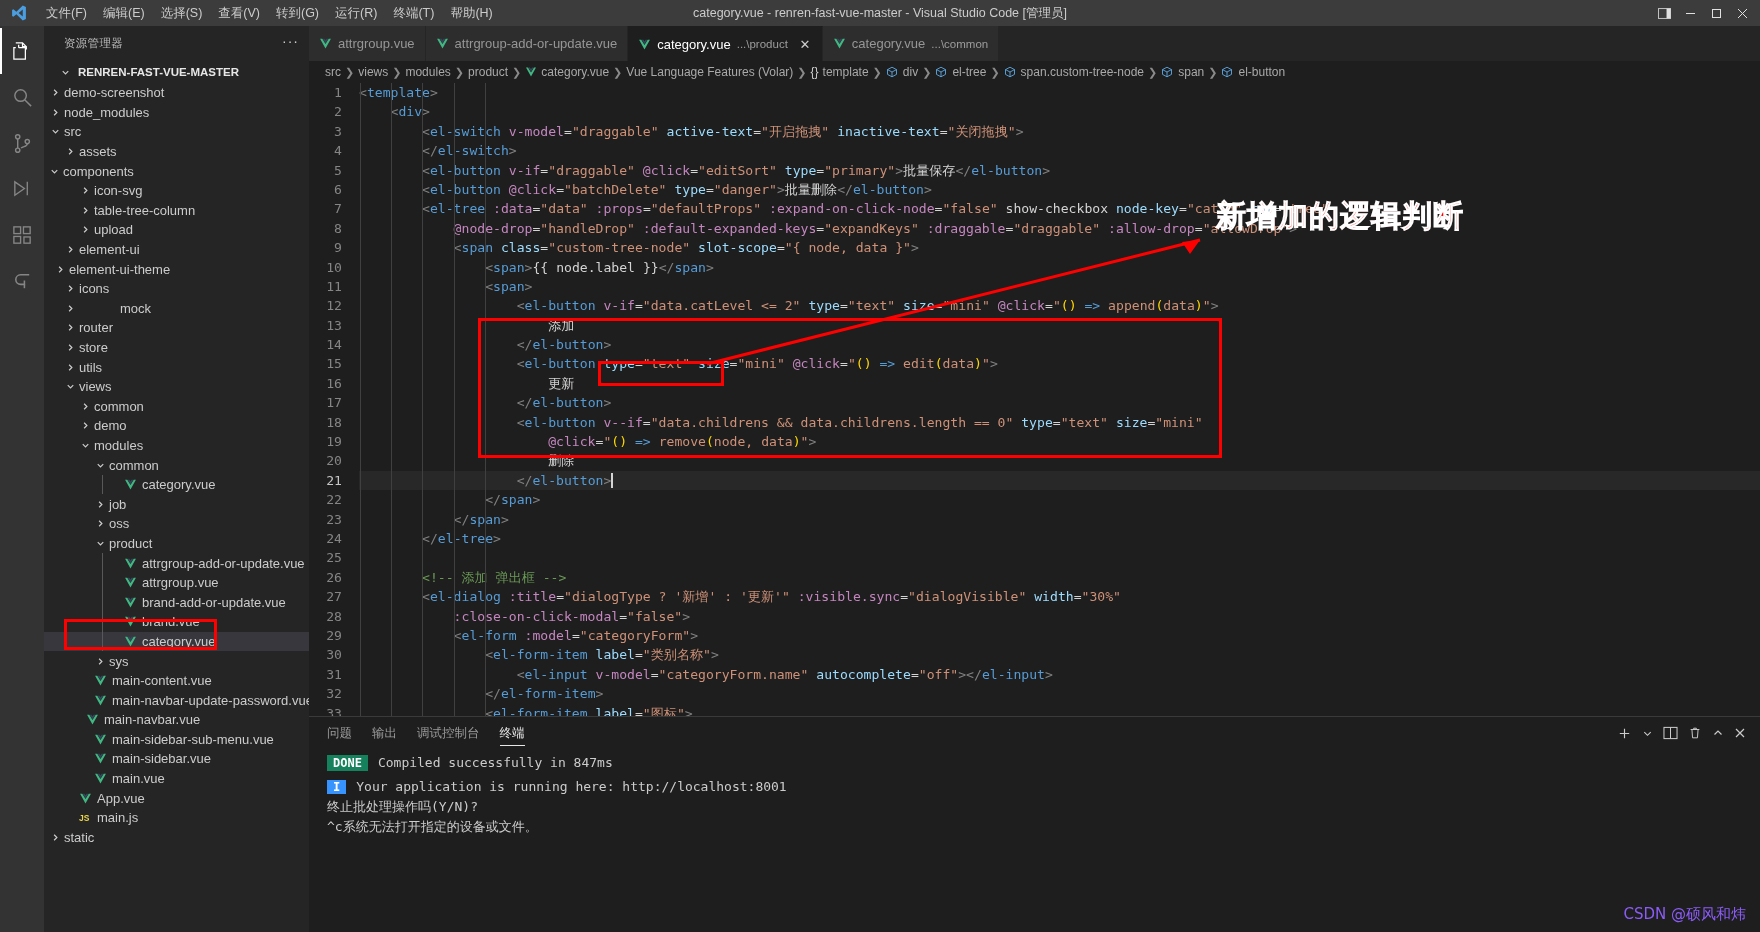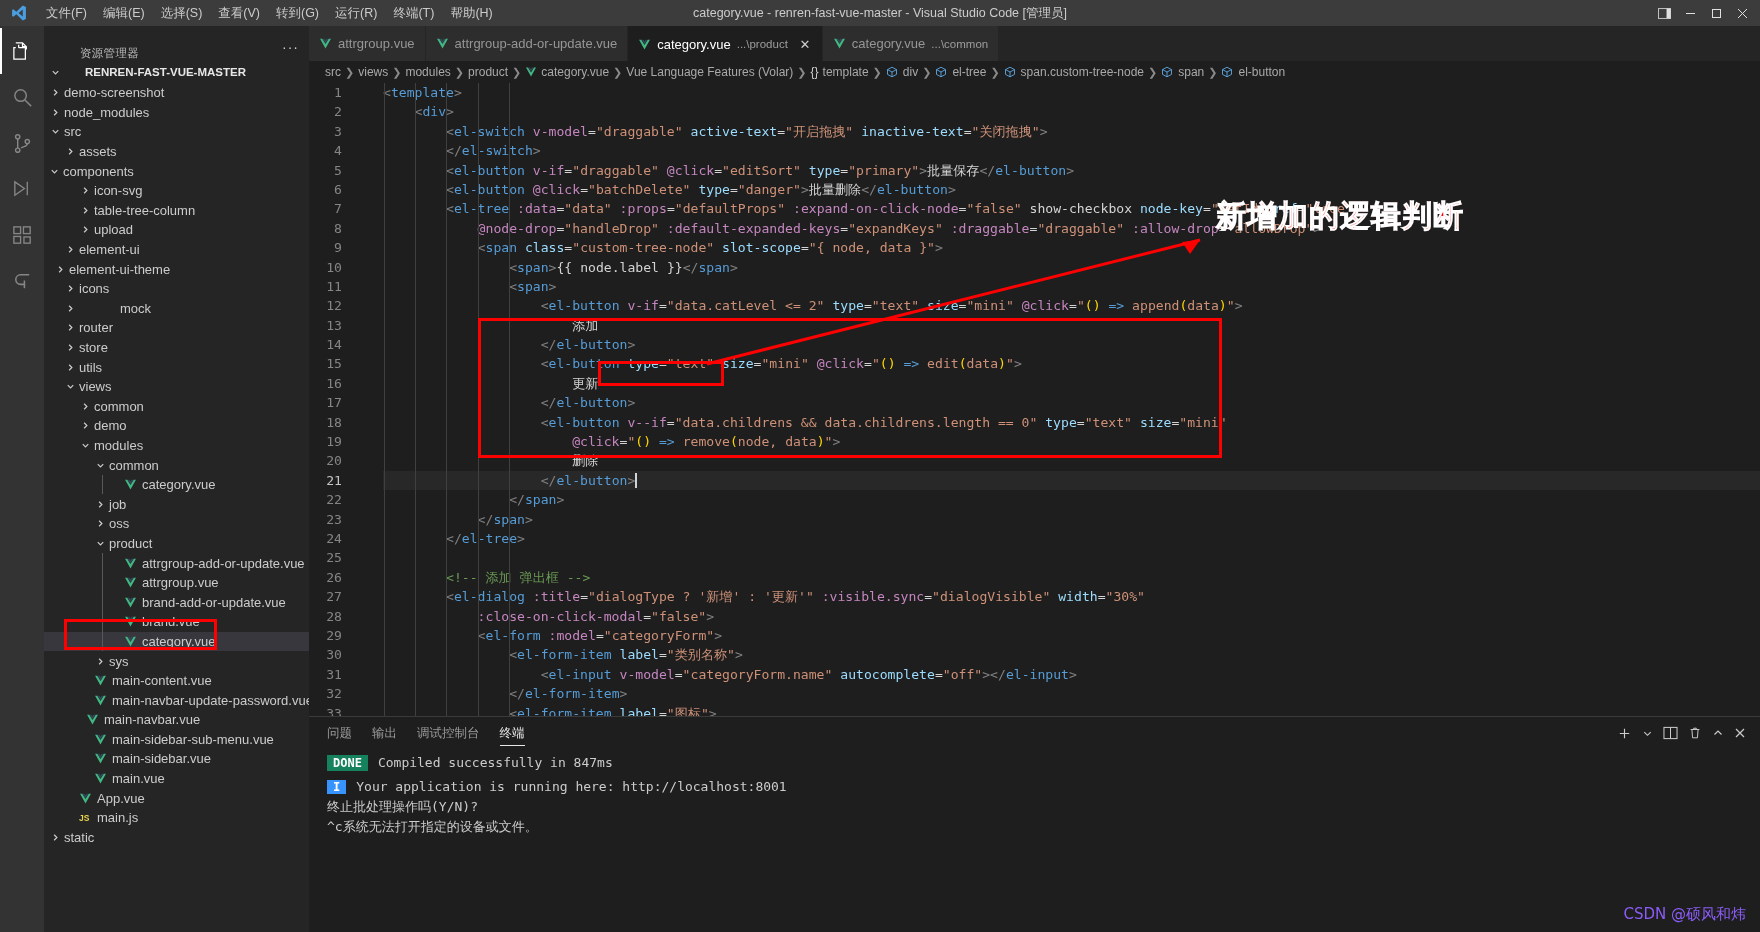--- a/index.html
+++ b/index.html
@@ -29,25 +29,25 @@
      align-items:center; flex:0 0 44px; padding-top:2px; }
   .abi { width:44px; height:46px; display:flex; align-items:center; justify-content:center;
      color:#868686; position:relative; }
   .abi.active { color:#ffffff; }
   .abi.active:before { content:""; position:absolute; left:0; top:0; bottom:0; width:2px; background:#ffffff; }
   .abi svg { width:23px; height:23px; }
 
   
   .sidebar { width:265px; flex:0 0 265px; background:#252526; display:flex; flex-direction:column;
      position:relative; }
-  .sb-header { height:35px; display:flex; align-items:flex-end; padding:0 10px 0 20px;
-     font-size:11px; letter-spacing:.3px; color:#bbbbbb; text-transform:none;margin-left:16px; }
+  .sb-header { height:35px; display:flex; align-items:center; padding:0 10px 0 20px;
+     font-size:11px; letter-spacing:.3px; color:#bbbbbb; text-transform:none; }
   .sb-header .ttl { flex:1; font-size:11.5px; }
   .sb-header .dots { color:#cccccc; font-size:14px; letter-spacing:1px; padding-bottom:6px;}
-  .sb-rootrow { height:22px; display:flex; align-items:center; gap:21px; padding-left:6px;
+  .sb-rootrow { height:22px; display:flex; align-items:center; gap:4px; padding-left:16px;
      font-size:11.5px; font-weight:bold; color:#e7e7e7; background:#252526; }
   .tree { flex:1; overflow:hidden; font-size:13px; }
   .row { height:19.6px; display:flex; align-items:center; white-space:nowrap;
      color:#cccccc; font-size:13px; position:relative; }
   .row.selected { background:#37373d; }
   .chev { width:11px; height:11px; flex:0 0 11px; margin-right:3px; color:#cccccc; display:inline-block; }
   .chev svg { display:block; }
   .chev.blank { visibility:hidden; }
   .vue-ic { width:13px; flex:0 0 13px; margin-right:5px; display:inline-block; }
   .vue-ic svg { display:block; }
@@ -74,21 +74,21 @@
   .breadcrumb .sep { color:#8a8a8a; font-size:11px; }
   .breadcrumb .cube { width:12px; height:12px; }
   .breadcrumb .braces { color:#cfcfcf; }
 
   .codewrap { flex:1; position:relative; overflow:hidden; background:#1e1e1e; }
   .code { position:absolute; inset:0; display:flex; font-family:"DejaVu Sans Mono", monospace;
      font-size:13.1px; line-height:19.4px; }
   .gutter { width:42px; flex:0 0 42px; text-align:right; padding-right:9px; color:#858585; }
   .gutter div { height:19.4px; }
   .gutter div.cur { color:#c6c6c6; }
-  .codelines { flex:1; position:relative; padding-left:8px; min-width:0;margin-left:24px; }
+  .codelines { flex:1; position:relative; padding-left:8px; min-width:0; }
   .ln { height:19.4px; white-space:pre; }
   .ln.curline { background:#282828; }
   .ind { position:absolute; top:0; bottom:0; width:1px; background:#404040; }
 
   
   .t-tag { color:#569cd6; }
   .t-br  { color:#808080; }
   .t-attr{ color:#9cdcfe; }
   .t-str { color:#ce9178; }
   .t-txt { color:#d4d4d4; }

